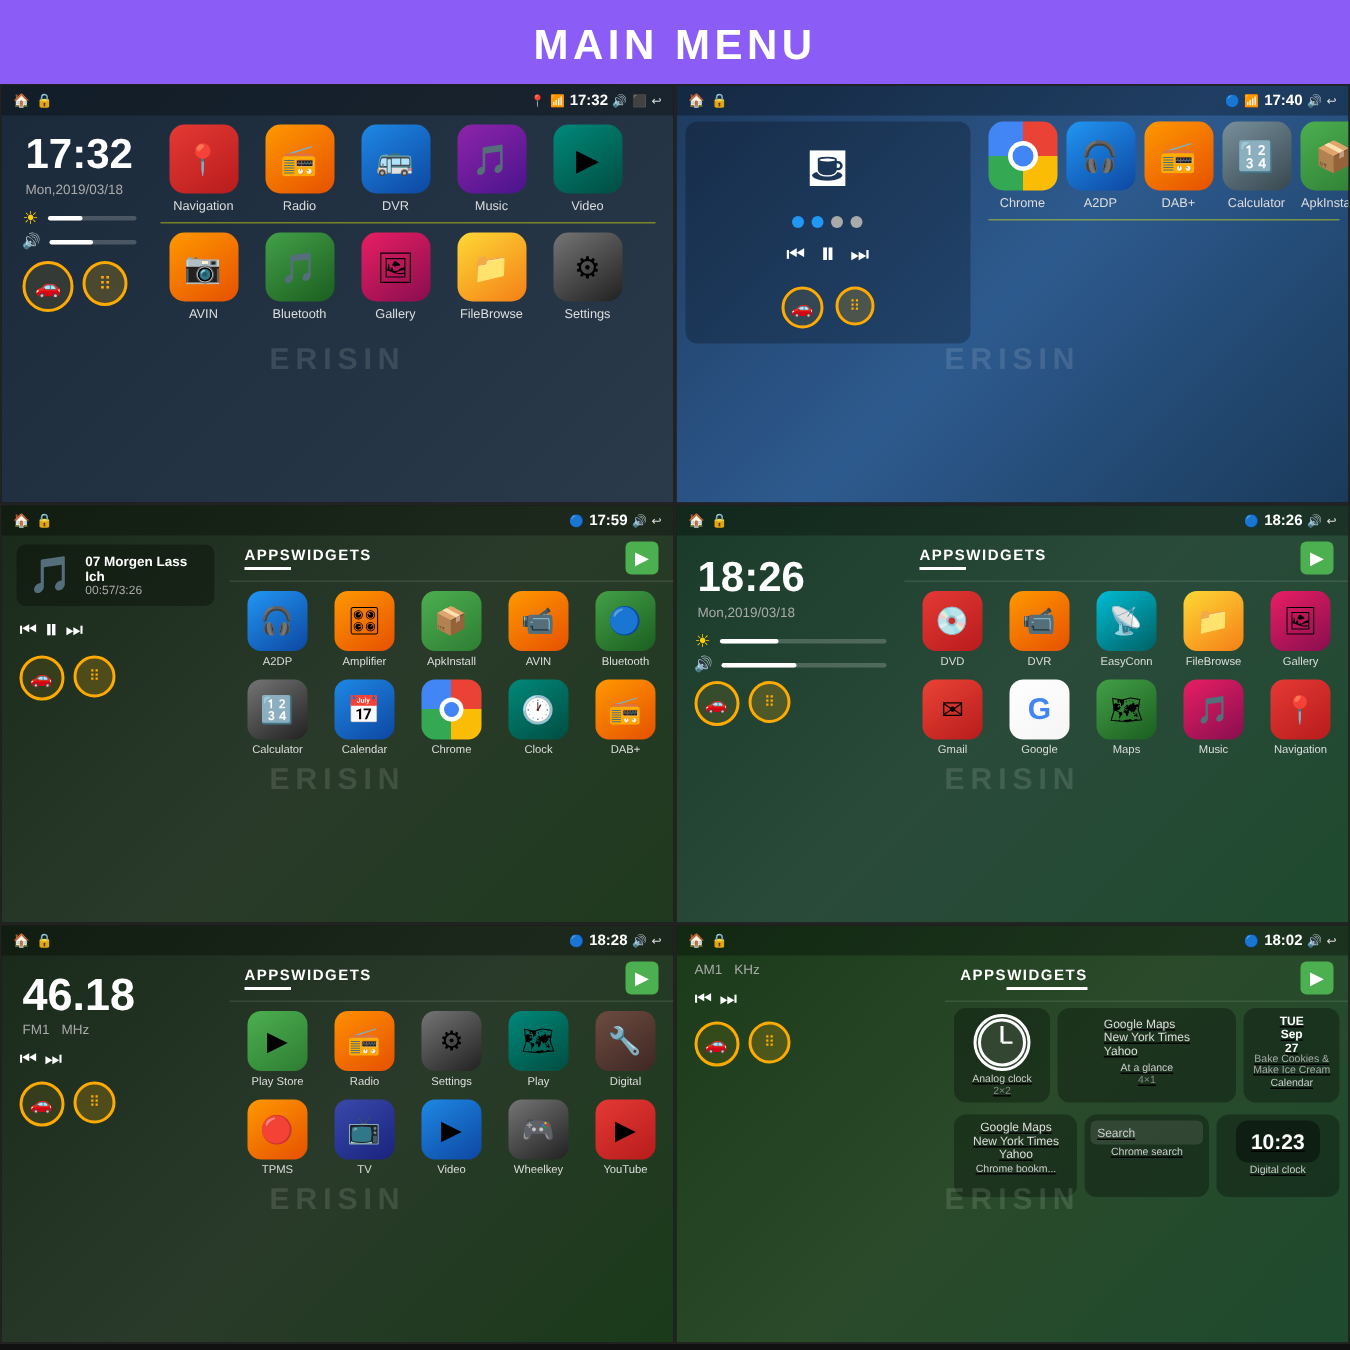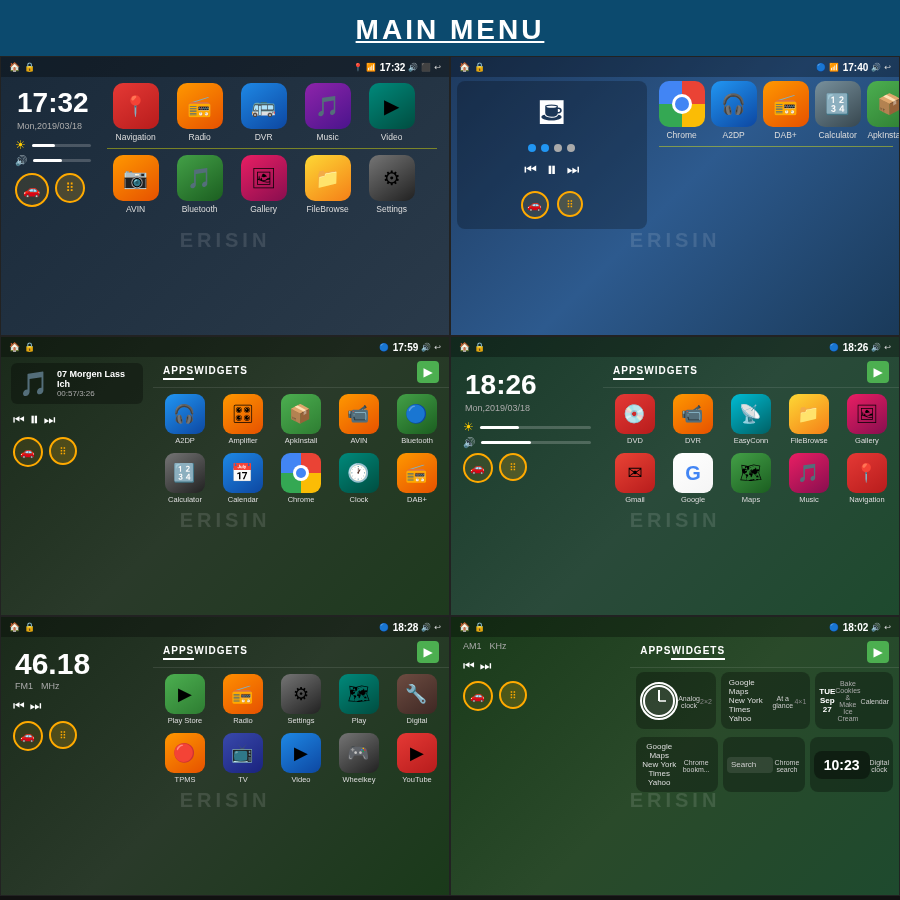--- a/index.html
+++ b/index.html
@@ -11,22 +11,21 @@
       overflow: hidden;
     }
 
     .main-title {
       text-align: center;
       color: #fff;
       font-size: 28px;
       font-weight: 900;
       letter-spacing: 3px;
       padding: 14px 0 10px 0;
-      background: #0c4a6e;
-      text-decoration: underline;
+      background: #8b5cf6;
     }
 
     .grid-container {
       display: grid;
       grid-template-columns: 1fr 1fr;
       grid-template-rows: 1fr 1fr 1fr;
       width: 900px;
       height: 840px;
     }
 
@@ -258,25 +257,26 @@
       padding: 4px 6px;
       gap: 5px;
       flex-wrap: nowrap;
     }
     .widget-item {
       background: rgba(0,0,0,0.3);
       border-radius: 8px;
       flex: 1;
       min-height: 55px;
       display: flex;
-      flex-direction: row;
-      align-items: center;
-      justify-content: center;
+      flex-direction: column;
+      align-items: center;
+      justify-content: flex-start;
       padding: 4px;
       cursor: pointer;
+      text-decoration: underline;
     }
     .widget-label {
       color: #ccc;
       font-size: 7px;
       margin-top: 2px;
       text-align: center;
     }
     .widget-clock-face {
       width: 38px;
       height: 38px;

